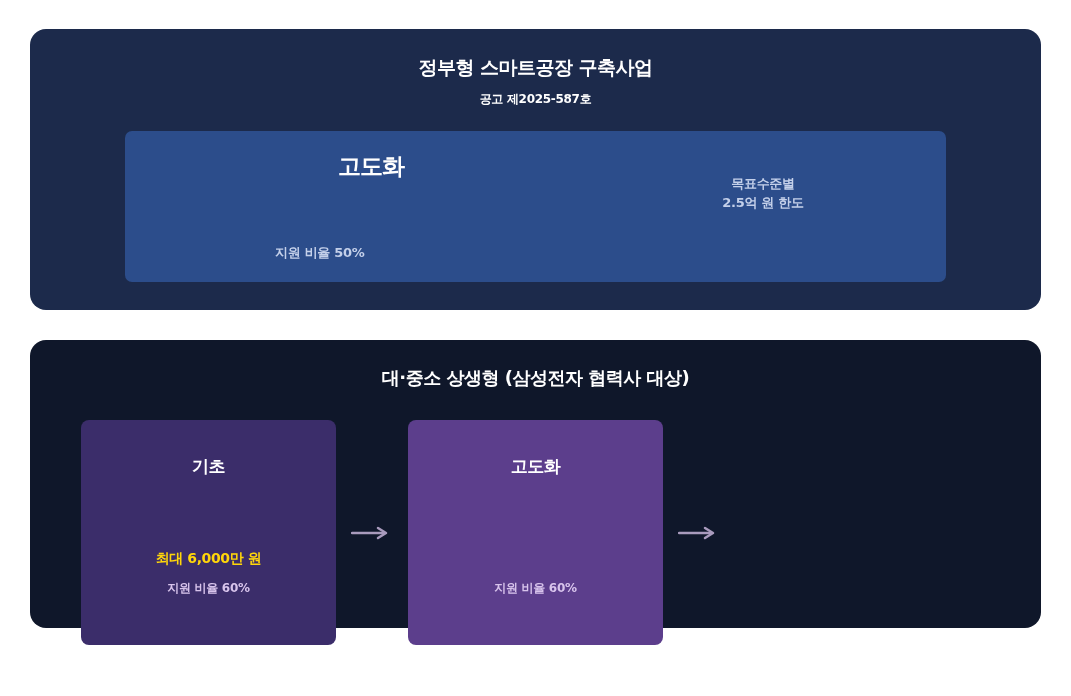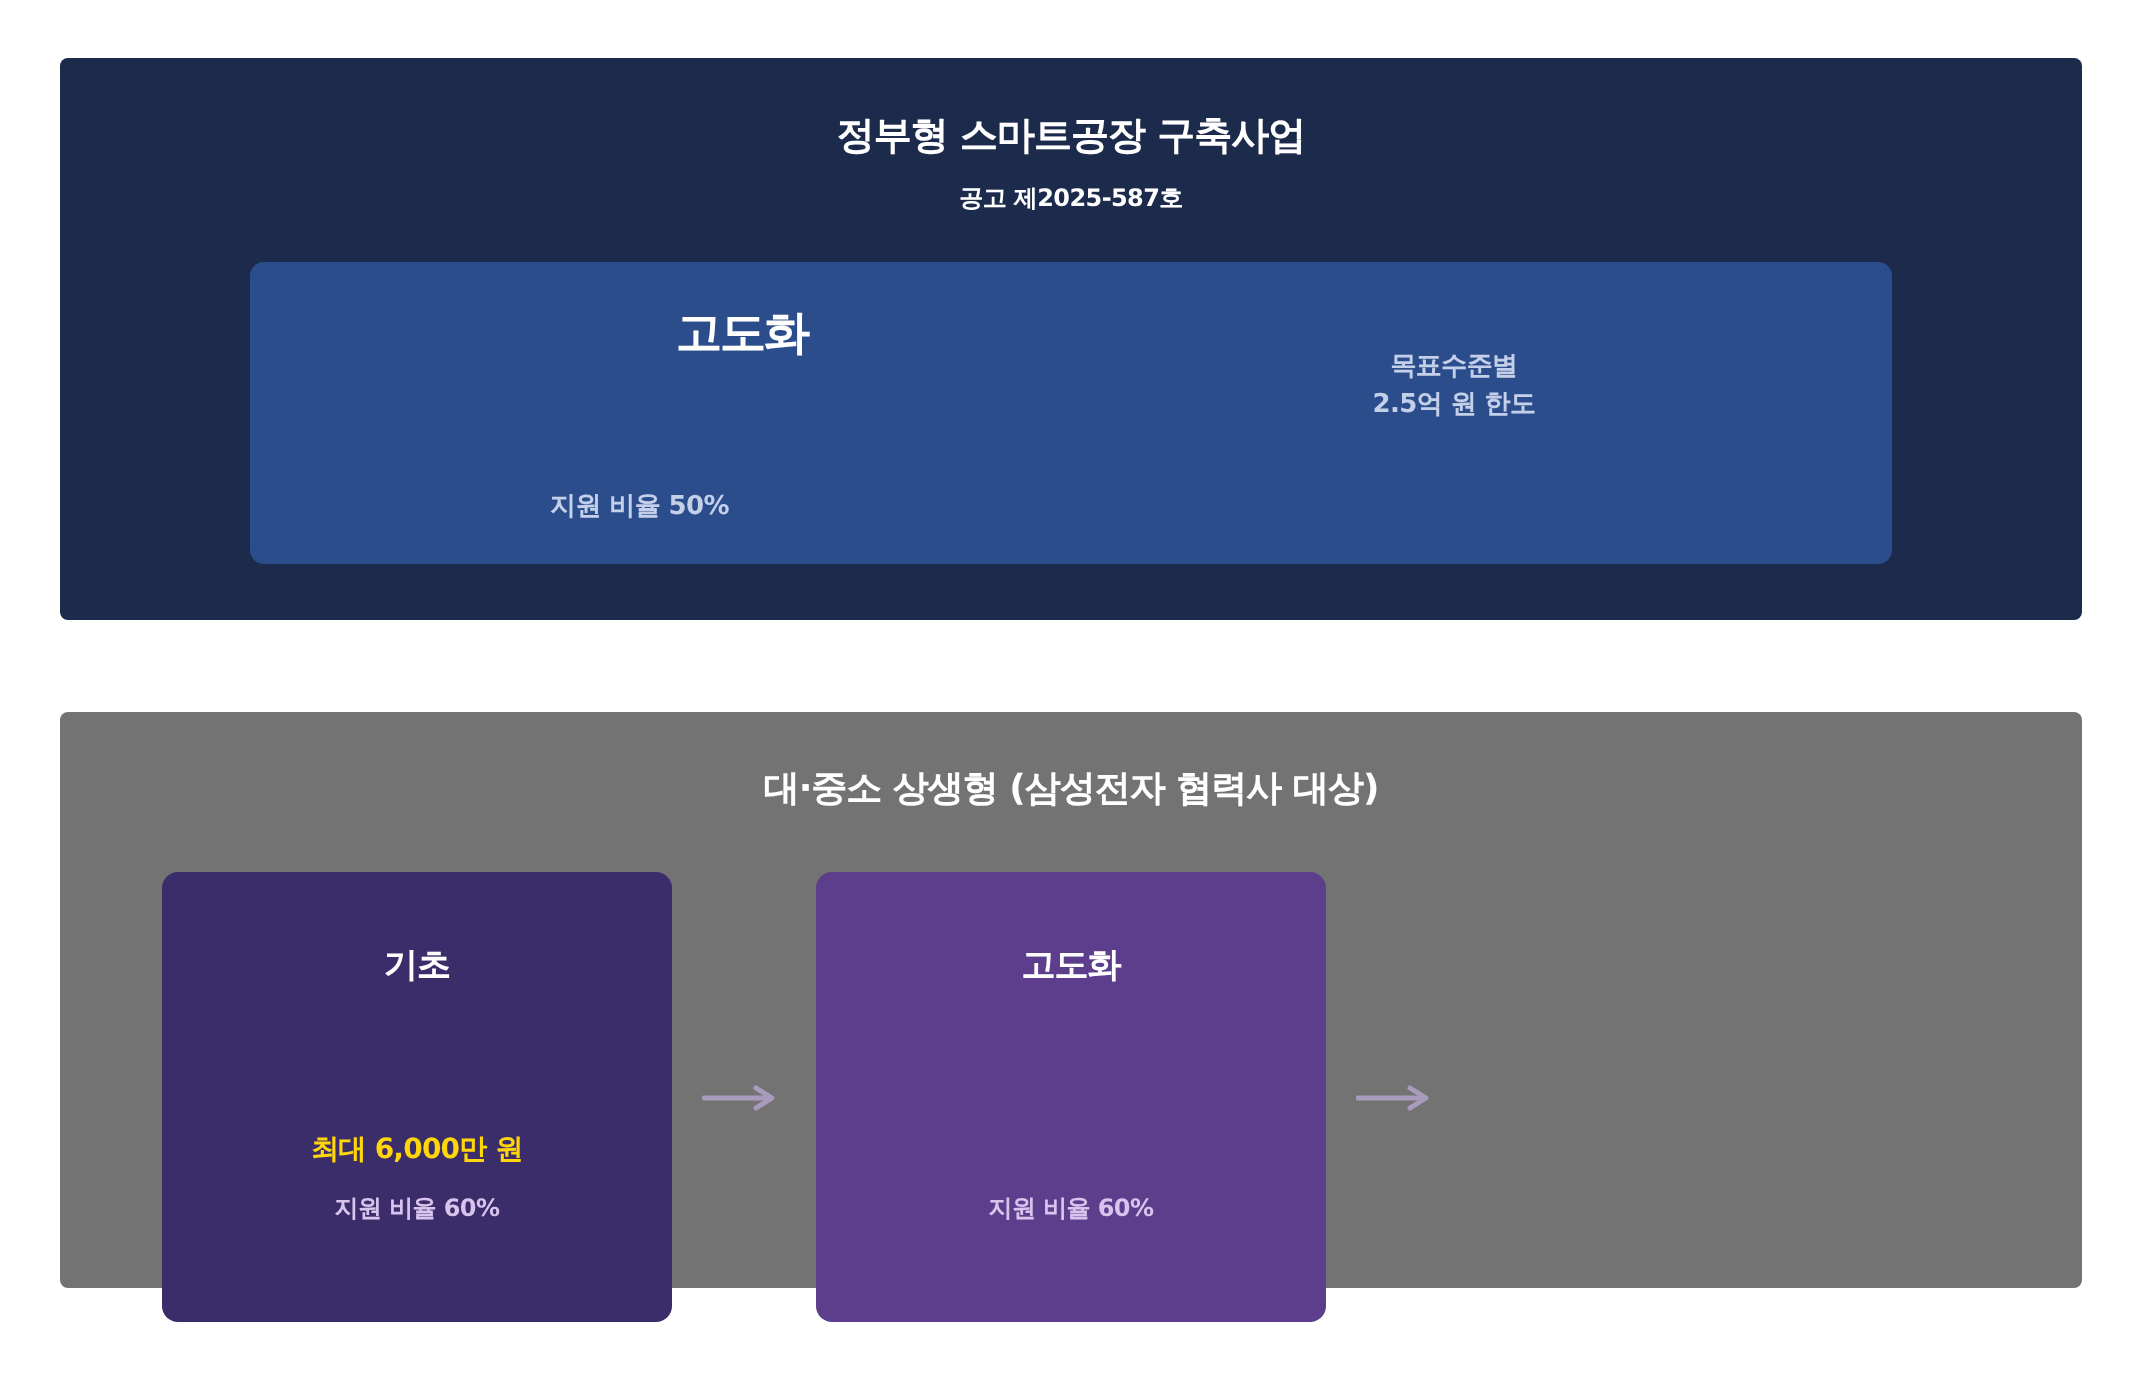--- a/index.html
+++ b/index.html
@@ -2,24 +2,24 @@
 <html><head>
   <meta charset="utf-8">
   <style>
     * { box-sizing: border-box; margin: 0; padding: 0; }
     html, body {
       width: 1071px; height: 696px; background: #ffffff;
       font-family: "DejaVu Sans", "Liberation Sans", sans-serif;
       overflow: hidden;
     }
     .panel {
-      position: absolute; left: 30px; width: 1011px; border-radius: 4px;
+      position: absolute; left: 30px; width: 1011px; border-radius: 16px;
     }
     .panel-gov { top: 29px; height: 281px; background: #1c2a4b; }
-    .panel-coop { top: 356px; height: 288px; background: #737373; }
+    .panel-coop { top: 340px; height: 288px; background: #0f172a; }
 
     .gov-title {
       position: absolute; top: 26px; left: 0; width: 100%;
       text-align: center; color: #ffffff; font-size: 19px; font-weight: bold;
       letter-spacing: -0.5px;
     }
     .gov-subtitle {
       position: absolute; top: 62px; left: 0; width: 100%;
       text-align: center; color: #ffffff; font-size: 12px; font-weight: bold;
       letter-spacing: -0.3px;
@@ -37,21 +37,21 @@
       position: absolute; left: 150px; width: 192px; top: 79px;
       text-align: center; color: #ffd60a; font-size: 18px; font-weight: bold;
       letter-spacing: -0.5px;
     }
     .gov-box-rate {
       position: absolute; left: 150px; width: 192px; top: 113px;
       color: #c4d0ea; font-size: 13px; font-weight: bold;
       letter-spacing: -0.3px;
     }
     .gov-box-note {
-      position: absolute; left: 502px; width: 200px; top: 43px;
+      position: absolute; left: 538px; width: 200px; top: 43px;
       text-align: center; color: #c4d0ea; font-size: 13px; font-weight: bold;
       line-height: 19px; letter-spacing: -0.3px;
     }
 
     .coop-title {
       position: absolute; top: 26px; left: 0; width: 100%;
       text-align: center; color: #ffffff; font-size: 18px; font-weight: bold;
       letter-spacing: -0.5px;
     }
     .card {

